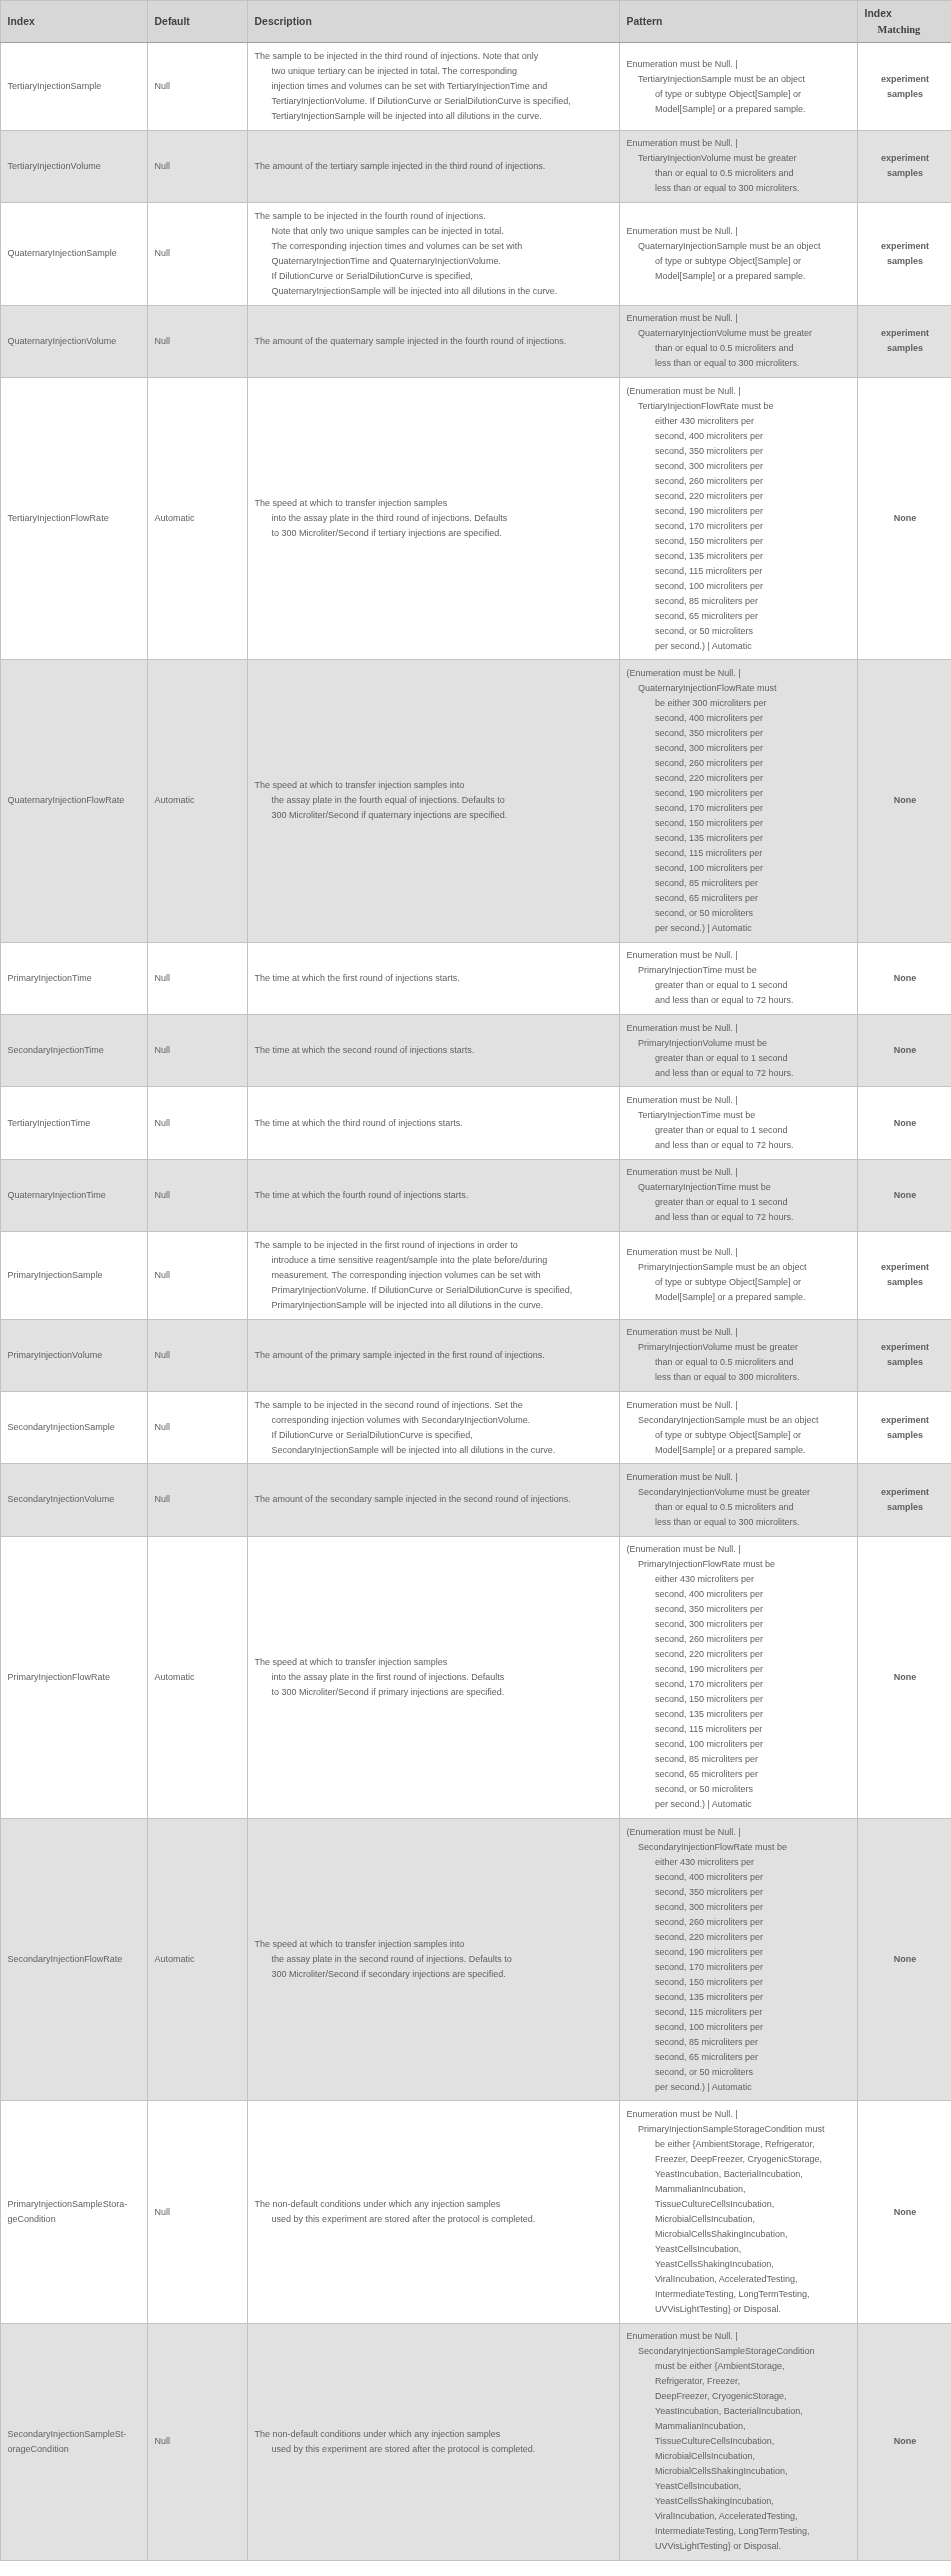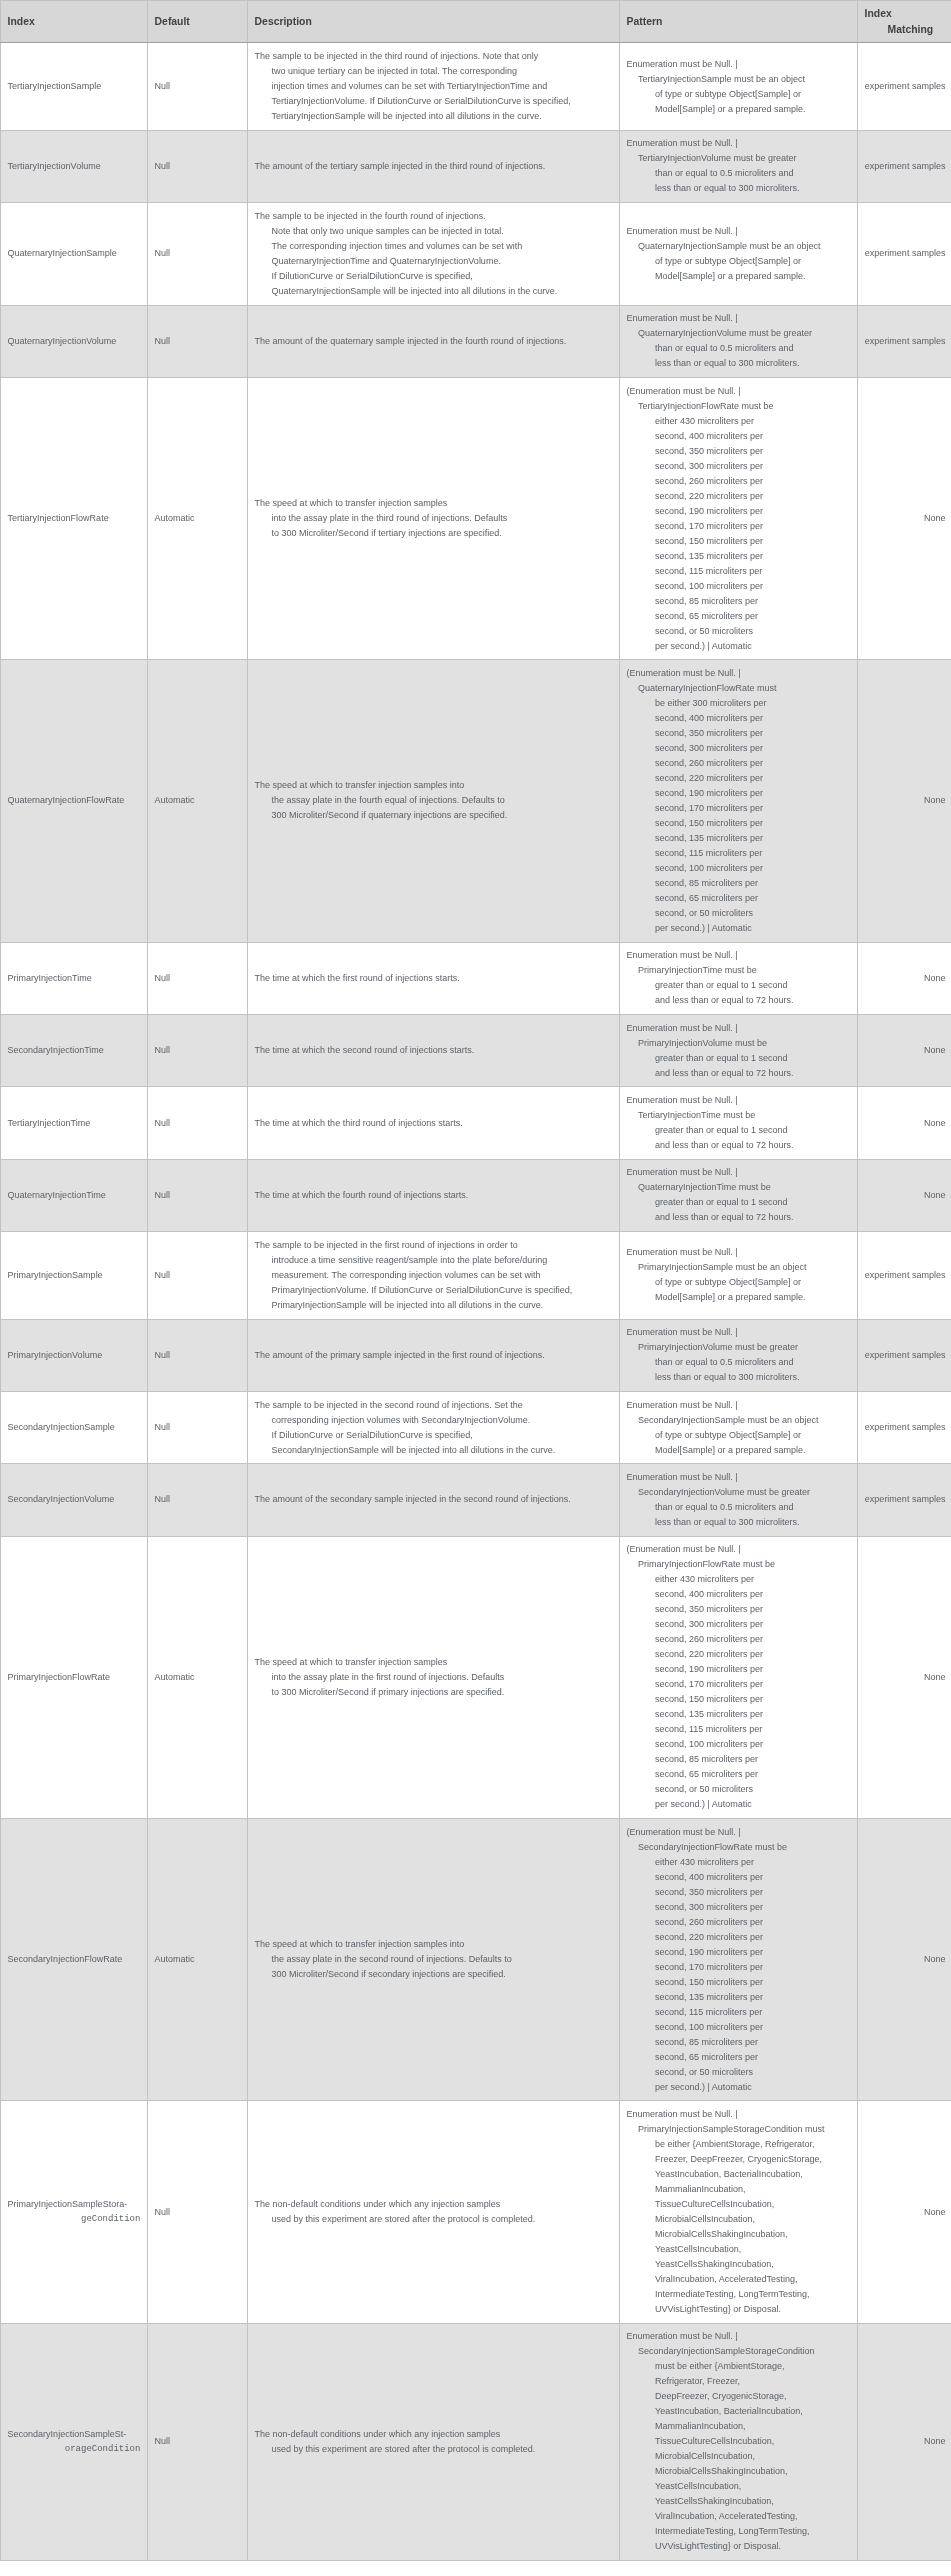--- a/index.html
+++ b/index.html
@@ -24,31 +24,31 @@
     background:#d7d7d7;
     color:#3f4346;
     font-weight:bold;
     font-size:10.4px;
     line-height:16px;
     text-align:left;
     border-bottom:0.9px solid #9e9e9e;
     padding:4.7px 6.6px;
     height:28.4px;
   }
-  .doc-table thead th .ln + .ln { margin-left:23px; }
+  .doc-table thead th .ln + .ln { margin-left:13px;font-family:Liberation Serif, serif; }
   tr.even td { background:#e1e1e1; }
   tr.odd td { background:#ffffff; }
 
   .ln { white-space:normal; }
   .col-name { text-align:left; }
-  .col-name .ln + .ln { text-align:right;font-family:Liberation Mono, monospace; }
+  .col-name .ln + .ln { text-align:left; }
   .col-description .ln + .ln { margin-left:17px; }
   .col-pattern .ln + .ln { margin-left:11.4px; }
   .col-pattern .ln + .ln + .ln { margin-left:28.4px; }
-  .col-index-matching { text-align:right; }
+  .col-index-matching { text-align:center;font-weight:bold; }
 </style>
 </head>
 <body>
 
 <table class="doc-table">
   <colgroup>
     <col style="width:147px">
     <col style="width:100px">
     <col style="width:372px">
     <col style="width:238px">

